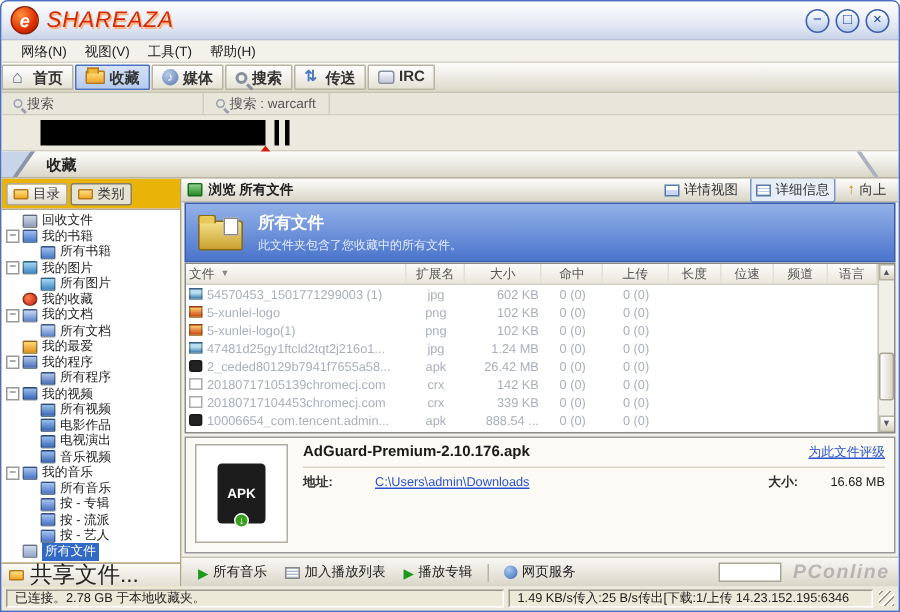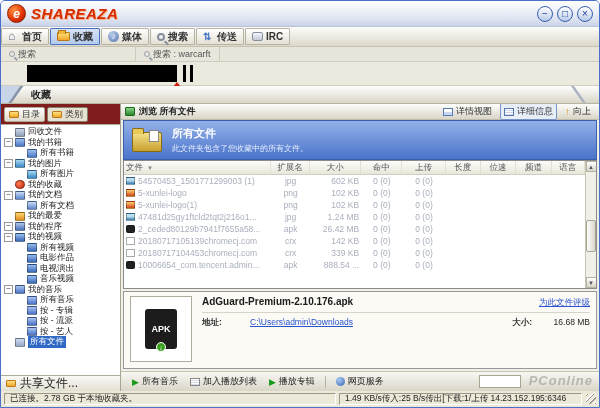--- a/index.html
+++ b/index.html
@@ -6,21 +6,21 @@
   html,body { width:600px; height:408px; font-family:"Liberation Sans",sans-serif; background:#fff; }
   .window { width:600px; height:408px; display:flex; flex-direction:column; background:#ece9d8;
             border:1px solid #4a6fc8; border-radius:5px 5px 0 0; overflow:hidden; }
 
   
   .titlebar { height:26px; background:linear-gradient(#ffffff,#dfe5f2 70%,#c9d3e8); display:flex;
               align-items:center; padding:0 6px; border-bottom:1px solid #b9c2d8; }
   .logo-orb { width:19px; height:19px; border-radius:50%; background:radial-gradient(circle at 35% 30%,#ff9040,#e03000 60%,#8a1000);
               color:#fff; font-weight:bold; font-style:italic; font-size:12px; text-align:center; line-height:18px; margin-right:5px;
               border:1px solid #902000; }
-  .logo-text { font-style:italic; font-weight:bold; font-size:15px; letter-spacing:.5px;
+  .logo-text { font-style:italic; font-weight:normal; font-size:15px; letter-spacing:.5px;
                color:#d42b00; text-shadow:1px 1px 0 #ffb080; }
   .win-controls { margin-left:auto; display:flex; gap:4px; }
   .win-btn { width:16px; height:16px; border-radius:50%; border:1px solid #3a5fb0; color:#1d3f9e;
              background:linear-gradient(#ffffff,#b9cbe8); font-size:10px; line-height:14px; text-align:center; cursor:default; }
 
   
   .menubar { height:15px; background:#f2f1ea; display:flex; align-items:center; gap:2px; padding-left:8px;
              border-bottom:1px solid #d8d5c8; font-size:9px; color:#222; }
   .menu-item { padding:0 5px; }
 
@@ -69,21 +69,21 @@
                   border-bottom:1px solid #b8b4a4; position:relative; overflow:hidden; }
   .band-diagonal { width:26px; height:28px; background:#c8d4e8; border-right:3px solid #8a94a8; transform:skewX(-35deg);
                    margin-left:-10px; flex:none; }
   .band-title { font-size:10px; font-weight:bold; color:#222; margin-left:14px; }
   .band-diagonal-right { position:absolute; right:18px; top:-4px; width:3px; height:28px; background:#aab2c0; transform:skewX(35deg); }
 
   
   .content { flex:1; display:flex; overflow:hidden; background:#ece9d8; }
 
   
-  .sidebar { width:120px; flex:none; display:flex; flex-direction:column; background:#7f1d1d; border-right:1px solid #a8a494; }
+  .sidebar { width:120px; flex:none; display:flex; flex-direction:column; background:#eab308; border-right:1px solid #a8a494; }
   .sidebar-tabs { height:20px; display:flex; gap:2px; padding:2px 3px; align-items:center; }
   .side-tab { display:flex; align-items:center; gap:3px; font-size:9px; color:#333; padding:1px 4px; height:15px;
               border:1px solid #b0aa98; background:linear-gradient(#ffffff,#ded9c8); border-radius:2px; }
   .side-tab.active { background:#e6e2d2; border-color:#847e6a; }
   .mini-folder { width:10px; height:7px; background:linear-gradient(#ffe080,#f0a828); border:1px solid #b87818; border-radius:1px; }
   .tree { flex:1; background:#fff; border-top:1px solid #b0aa98; padding:2px 0 0 3px; overflow:hidden; }
   .tree-item { display:flex; align-items:center; height:10.5px; font-size:8.5px; color:#222; white-space:nowrap; }
   .tree-indent { width:12px; flex:none; }
   .expand-box { width:9px; height:9px; flex:none; border:1px solid #999; background:#fff; color:#444;
                 font-size:8px; line-height:6px; text-align:center; margin-right:2px; }
@@ -93,21 +93,21 @@
   .ticon-books     { background:linear-gradient(#9ec0f0,#4a78c8); }
   .ticon-images    { background:linear-gradient(#a8d8f0,#3a88c8); }
   .ticon-collection{ background:radial-gradient(circle at 35% 35%,#ff8050,#c02010); border-radius:50%; }
   .ticon-documents { background:linear-gradient(#c8daf4,#5a84cc); }
   .ticon-favorites { background:linear-gradient(#ffd870,#e09020); }
   .ticon-programs  { background:linear-gradient(#b0c8ec,#4a70b8); }
   .ticon-videos    { background:linear-gradient(#98c0ec,#3a68b8); }
   .ticon-music     { background:linear-gradient(#a8c4f0,#4a74c8); }
   .ticon-allfiles  { background:linear-gradient(#d0ddf0,#93a8c8); }
   .tree-label.sel { background:#316ac5; color:#fff; padding:0 2px; }
-  .sidebar-footer { height:16px; display:flex; align-items:center; gap:4px; font-size:12px; color:#222;
+  .sidebar-footer { height:16px; display:flex; align-items:center; gap:4px; font-size:15px; color:#222;
                     padding:0 5px; border-top:1px solid #b0aa98; background:linear-gradient(#fbfaf6,#e2dfd2); }
 
   
   .main { flex:1; display:flex; flex-direction:column; overflow:hidden; background:#f0efe8; }
   .browse-header { height:16px; flex:none; display:flex; align-items:center; gap:4px; padding:0 4px;
                    background:linear-gradient(#fdfdfb,#d9d6c8); border-bottom:1px solid #c0bcac; font-size:9px; }
   .bh-icon { width:10px; height:9px; background:linear-gradient(#8ad08a,#2a8a2a); border:1px solid #1a6a1a; border-radius:1px; }
   .bh-title { font-weight:bold; color:#222; }
   .bh-right { margin-left:auto; display:flex; align-items:center; gap:4px; }
   .bh-btn { display:flex; align-items:center; gap:3px; font-size:9px; color:#333; padding:1px 3px; border:1px solid transparent; }
@@ -205,20 +205,26 @@
   <div class="titlebar">
     <div class="logo-orb">e</div>
     <div class="logo-text">SHAREAZA</div>
     <div class="win-controls">
       <div class="win-btn">−</div>
       <div class="win-btn">□</div>
       <div class="win-btn">×</div>
     </div>
   </div>
 
+  <div class="menubar">
+      <span class="menu-item">网络(N)</span>
+      <span class="menu-item">视图(V)</span>
+      <span class="menu-item">工具(T)</span>
+      <span class="menu-item">帮助(H)</span>
+    </div>
 
   <div class="toolbar">
       <div class="tool-btn">
         <span class="tbicon tbicon-home"></span>
         <span class="tblabel">首页</span>
       </div>
       <div class="tool-btn active">
         <span class="tbicon tbicon-library"></span>
         <span class="tblabel">收藏</span>
       </div>
@@ -323,20 +329,26 @@
           </div>
           <div class="tree-item">
             <span class="expand-spacer"></span>
             <span class="ticon ticon-favorites"></span>
             <span class="tree-label">我的最爱</span>
           </div>
           <div class="tree-item">
             <span class="expand-box">−</span>
             <span class="ticon ticon-programs"></span>
             <span class="tree-label">我的程序</span>
+          </div>
+          <div class="tree-item">
+            <span class="tree-indent"></span>
+            <span class="expand-spacer"></span>
+            <span class="ticon ticon-programs"></span>
+            <span class="tree-label">所有程序</span>
           </div>
           <div class="tree-item">
             <span class="expand-box">−</span>
             <span class="ticon ticon-videos"></span>
             <span class="tree-label">我的视频</span>
           </div>
           <div class="tree-item">
             <span class="tree-indent"></span>
             <span class="expand-spacer"></span>
             <span class="ticon ticon-videos"></span>

